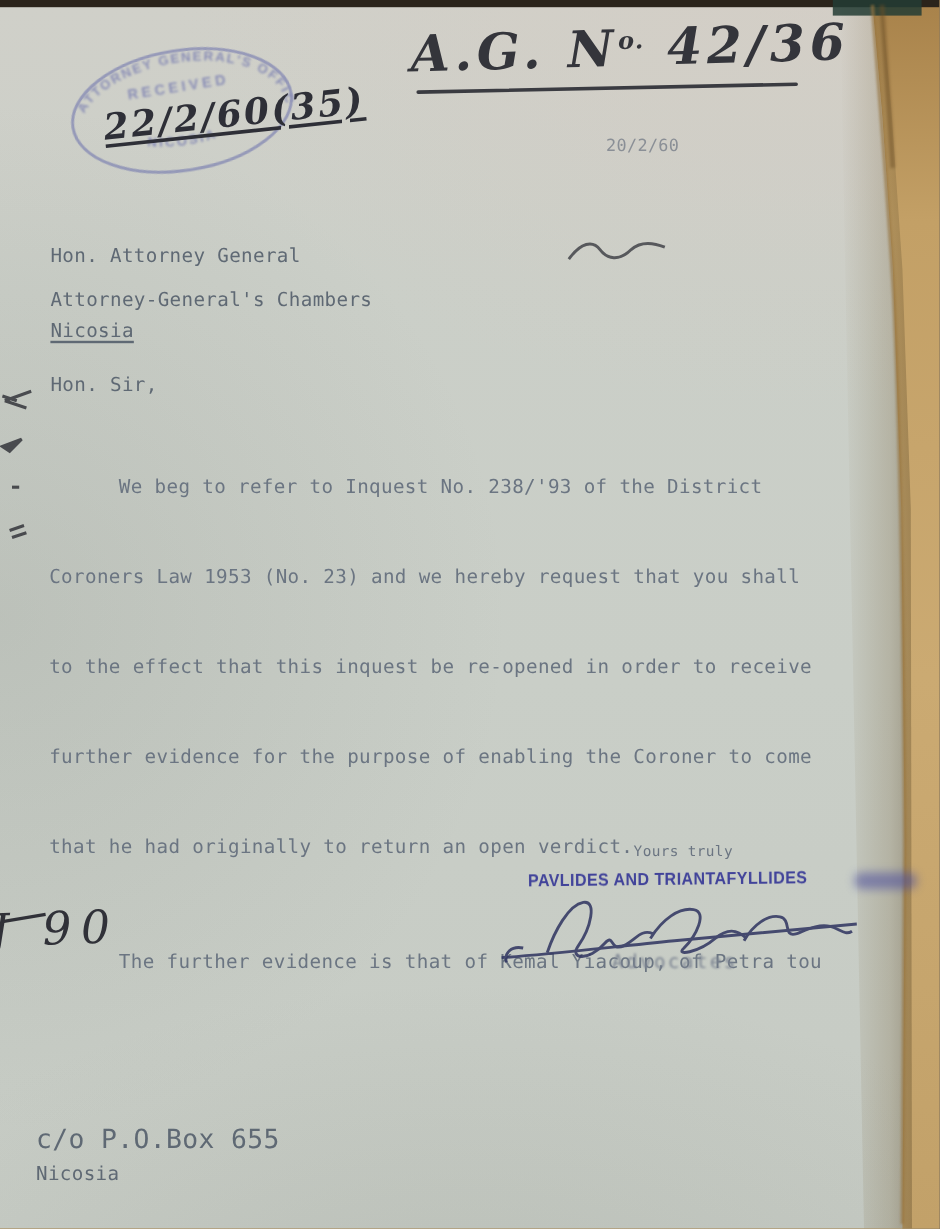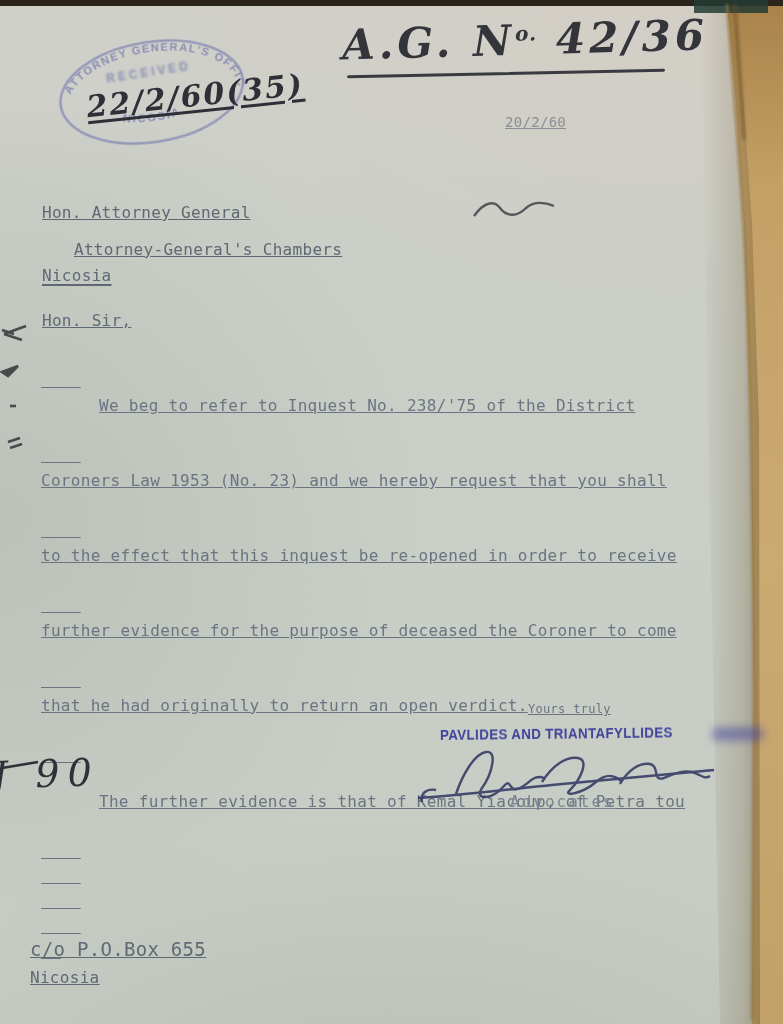--- a/index.html
+++ b/index.html
@@ -22,21 +22,21 @@
     position:absolute;left:700px;top:4px;width:60px;height:1020px;
     background:linear-gradient(90deg, rgba(120,100,60,0) 0%, rgba(120,100,60,.25) 70%, rgba(100,80,45,.4) 100%);
     clip-path:polygon(0 0,35px 0,43px 90px,52px 220px,59px 420px,60px 1020px,20px 1020px);
     pointer-events:none;
   }
   .top-band{position:absolute;left:0;top:0;width:783px;height:6px;background:#2b241b;}
   .top-band-right{position:absolute;left:694px;top:0;width:74px;height:13px;background:#233c34;opacity:.85;}
   .crease{position:absolute;left:0;top:0;pointer-events:none;}
 
   
-  .typed{position:absolute;color:#6b7582;filter:blur(.4px);letter-spacing:.3px;white-space:pre;text-decoration:underline;}
+  .typed{position:absolute;color:#6b7582;filter:blur(.4px);letter-spacing:.3px;white-space:pre;}
   .typed-dark{color:#5f6974;}
   .body-block{position:absolute;left:41px;top:343px;width:700px;font-size:16px;line-height:25px;}
   .body-block div{white-space:pre;}
   .indent{text-indent:58px;}
   .para-gap{margin-top:21px;}
   .underlined{text-decoration:underline;text-decoration-thickness:1.5px;text-underline-offset:3px;}
 
   
   .ref{
     position:absolute;left:342px;top:16px;width:330px;color:#34353b;
@@ -67,21 +67,21 @@
   }
   .stamp-smudge{position:absolute;left:712px;top:727px;width:52px;height:14px;background:#4a4c9c;filter:blur(4px);opacity:.55;border-radius:6px;}
   .advocates{left:500px;top:792px;font-size:16px;color:#7c8492;filter:blur(.7px);letter-spacing:2px;margin-left:10px;}
 
   
   .jnote{
     position:absolute;left:-8px;top:752px;color:#303138;
     font-family:"DejaVu Serif","Liberation Serif",serif;font-style:italic;
     font-size:38px;letter-spacing:8px;transform:rotate(-2deg);white-space:nowrap;
   }
-  .footer-line1{left:30px;top:938px;font-size:19px;}
+  .footer-line1{left:30px;top:938px;font-size:22px;}
   .footer-line2{left:30px;top:968px;font-size:16px;}
 
   .svg-abs{position:absolute;pointer-events:none;}
 </style>
 </head>
 <body>
 
 <div class="canvas">
 
   <div class="paper"></div>
@@ -117,30 +117,30 @@
   </div>
   <div class="stamp-hand">22/2/60(35)</div>
 
   <div class="typed typed-date">20/2/60</div>
 
   <svg class="svg-abs" style="left:470px;top:192px;" width="90" height="34">
     <path d="M4 24 C14 10,24 8,30 16 C36 24,46 26,56 16 C64 9,74 10,84 14" fill="none" stroke="#3a3b41" stroke-width="2.4" opacity=".8"></path>
   </svg>
 
   <div class="typed typed-dark" style="left:42px;top:203px;font-size:16px;">Hon. Attorney General</div>
-  <div class="typed typed-dark" style="left:42px;top:240px;font-size:16px;margin-left:32px;">Attorney-General's Chambers</div>
+  <div class="typed typed-dark" style="left:42px;top:240px;font-size:16px;">Attorney-General's Chambers</div>
   <div class="typed typed-dark underlined" style="left:42px;top:266px;font-size:16px;">Nicosia</div>
 
   <div class="typed typed-dark" style="left:42px;top:311px;font-size:16px;">Hon. Sir,</div>
 
   <div class="body-block typed">
-    <div class="indent">We beg to refer to Inquest No. 238/'75 of the District</div>
+    <div class="indent">We beg to refer to Inquest No. 238/'93 of the District</div>
     <div>Coroners Law 1953 (No. 23) and we hereby request that you shall</div>
     <div>to the effect that this inquest be re-opened in order to receive</div>
-    <div>further evidence for the purpose of deceased the Coroner to come</div>
+    <div>further evidence for the purpose of enabling the Coroner to come</div>
     <div>that he had originally to return an open verdict.</div>
     <div class="indent para-gap">The further evidence is that of Kemal Yiacoup, of Petra tou</div>
     
     
     
     
   </div>
 
   <div class="typed valediction">Yours truly</div>
   <div class="firm-stamp">PAVLIDES AND TRIANTAFYLLIDES</div>

